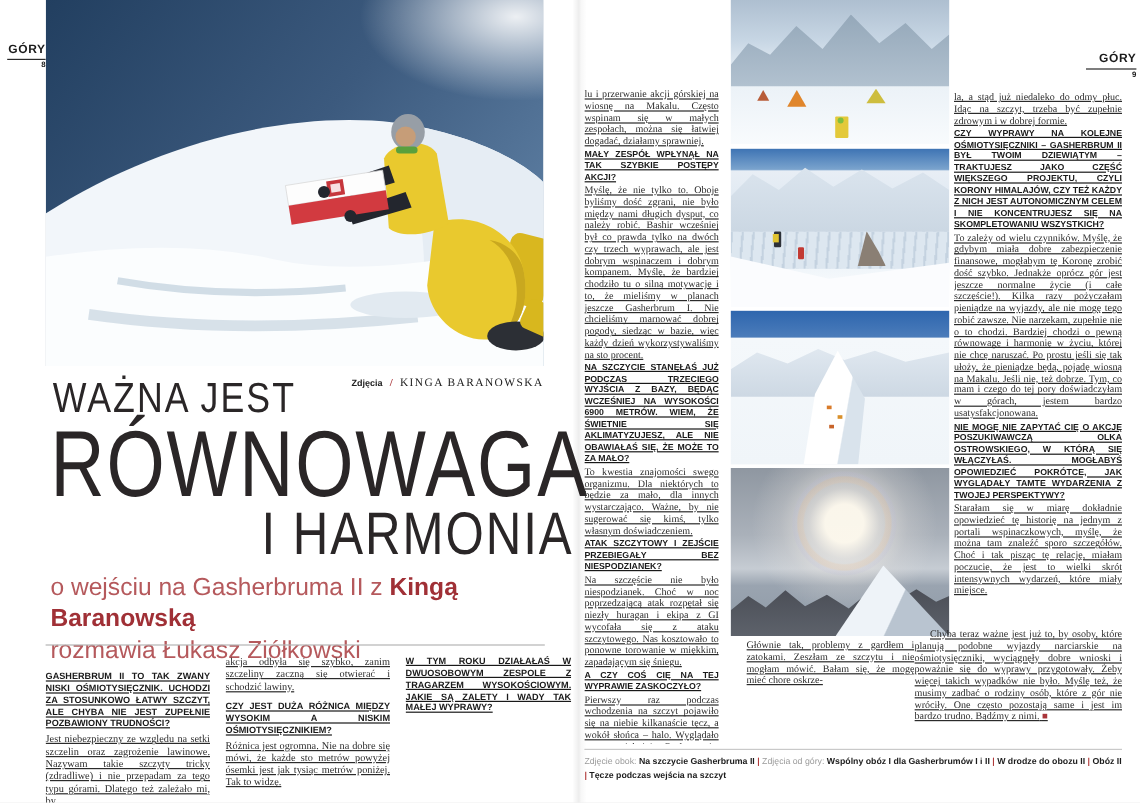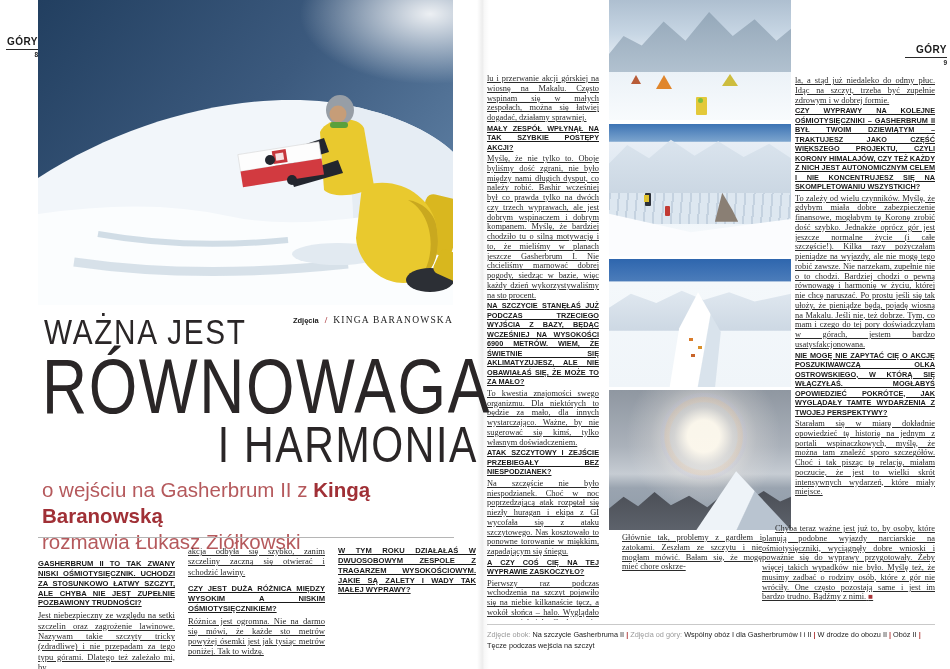--- a/index.html
+++ b/index.html
@@ -73,21 +73,21 @@
   .pyr4{left:48%;top:58%;width:52%;height:42%;
         clip-path:polygon(42% 0,100% 100%,0 100%);
         background:linear-gradient(115deg,#eef3f8 55%,#b9c4d0 56%);}
   .tent{width:0;height:0;border-left:8px solid transparent;border-right:8px solid transparent;}
   .person{border-radius:1px;}
   .cap-dot{width:5px;height:5px;border-radius:50%;}
 
   
   .caption{font-family:"Liberation Sans",sans-serif;font-size:7.3px;line-height:1.55;color:#1c1c1c;}
   .caption .gr{color:#9a9a9a;}
-  .caption .bd{font-weight:400;}
+  .caption .bd{font-weight:700;}
   .caption .rp{color:#b03a3a;font-weight:700;}
 
   .gutter{left:477px;top:0;width:12px;height:669px;
           background:linear-gradient(90deg,rgba(0,0,0,0) 0%,rgba(0,0,0,.07) 45%,rgba(0,0,0,.03) 60%,rgba(0,0,0,0) 100%);}
 </style>
 </head>
 <body>
 
 <div class="spread">
 
@@ -146,34 +146,34 @@
     <span class="lbl">Zdjęcia</span>
     <span class="slash">/</span>
     <span class="nm">KINGA BARANOWSKA</span>
   </div>
 
   <div class="abs title t1">WAŻNA JEST</div>
   <div class="abs title t2">RÓWNOWAGA</div>
   <div class="abs title t3">I HARMONIA</div>
 
   <div class="abs subtitle">
-    <span>o wejściu na Gasherbrum II z </span><span class="subname">Kingą Baranowską</span><br>
+    <span>o wejściu na Gasherbruma II z </span><span class="subname">Kingą Baranowską</span><br>
     <span>rozmawia Łukasz Ziółkowski</span>
   </div>
 
   <div class="abs hrule" style="left:38px;top:537px;width:416px;"></div>
 
   <div class="col p8" style="left:38px;top:559px;width:137px;height:119px;">
     <p class="q">GASHERBRUM II TO TAK ZWANY NISKI OŚMIOTYSIĘCZNIK. UCHODZI ZA STOSUNKOWO ŁATWY SZCZYT, ALE CHYBA NIE JEST ZUPEŁNIE POZBAWIONY TRUDNOŚCI?</p>
     <p class="a">Jest niebezpieczny ze względu na setki szczelin oraz zagrożenie lawinowe. Nazywam takie szczyty tricky (zdradliwe) i nie przepadam za tego typu górami. Dlatego też zależało mi, by</p>
   </div>
   <div class="col p8" style="left:188px;top:546px;width:137px;height:119px;">
     <p class="a">akcja odbyła się szybko, zanim szczeliny zaczną się otwierać i schodzić lawiny.</p>
     <p class="q">CZY JEST DUŻA RÓŻNICA MIĘDZY WYSOKIM A NISKIM OŚMIOTYSIĘCZNIKIEM?</p>
-    <p class="a">Różnica jest ogromna. Nie na darmo się mówi, że każde sto metrów powyżej ósemki jest jak tysiąc metrów poniżej. Tak to widzę.</p>
+    <p class="a">Różnica jest ogromna. Nie na dobre się mówi, że każde sto metrów powyżej ósemki jest jak tysiąc metrów poniżej. Tak to widzę.</p>
   </div>
   <div class="col p8" style="left:338px;top:546px;width:138px;height:119px;">
     <p class="q">W TYM ROKU DZIAŁAŁAŚ W DWUOSOBOWYM ZESPOLE Z TRAGARZEM WYSOKOŚCIOWYM. JAKIE SĄ ZALETY I WADY TAK MAŁEJ WYPRAWY?</p>
   </div>
 
   <div class="abs gutter"></div>
 
   <div class="folio folio-right">
     <span class="mag">GÓRY</span>
     <span class="rule"></span>

